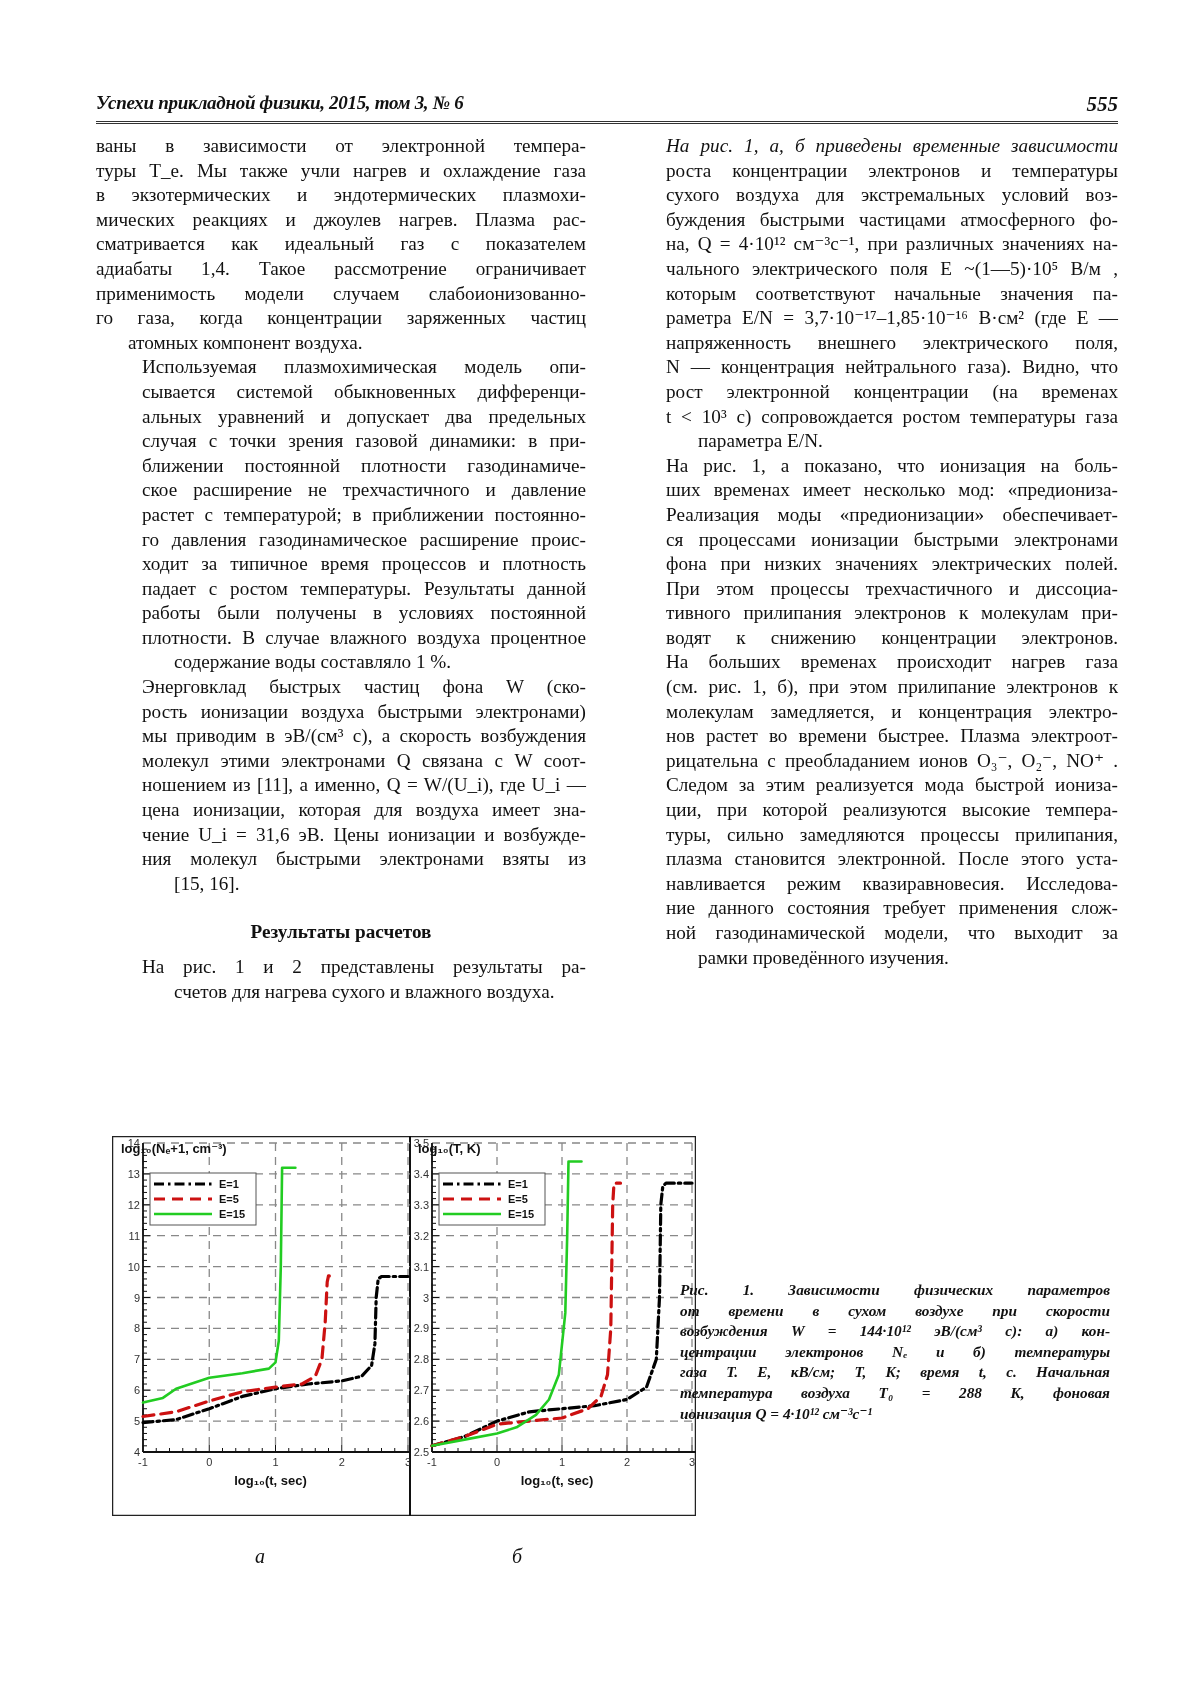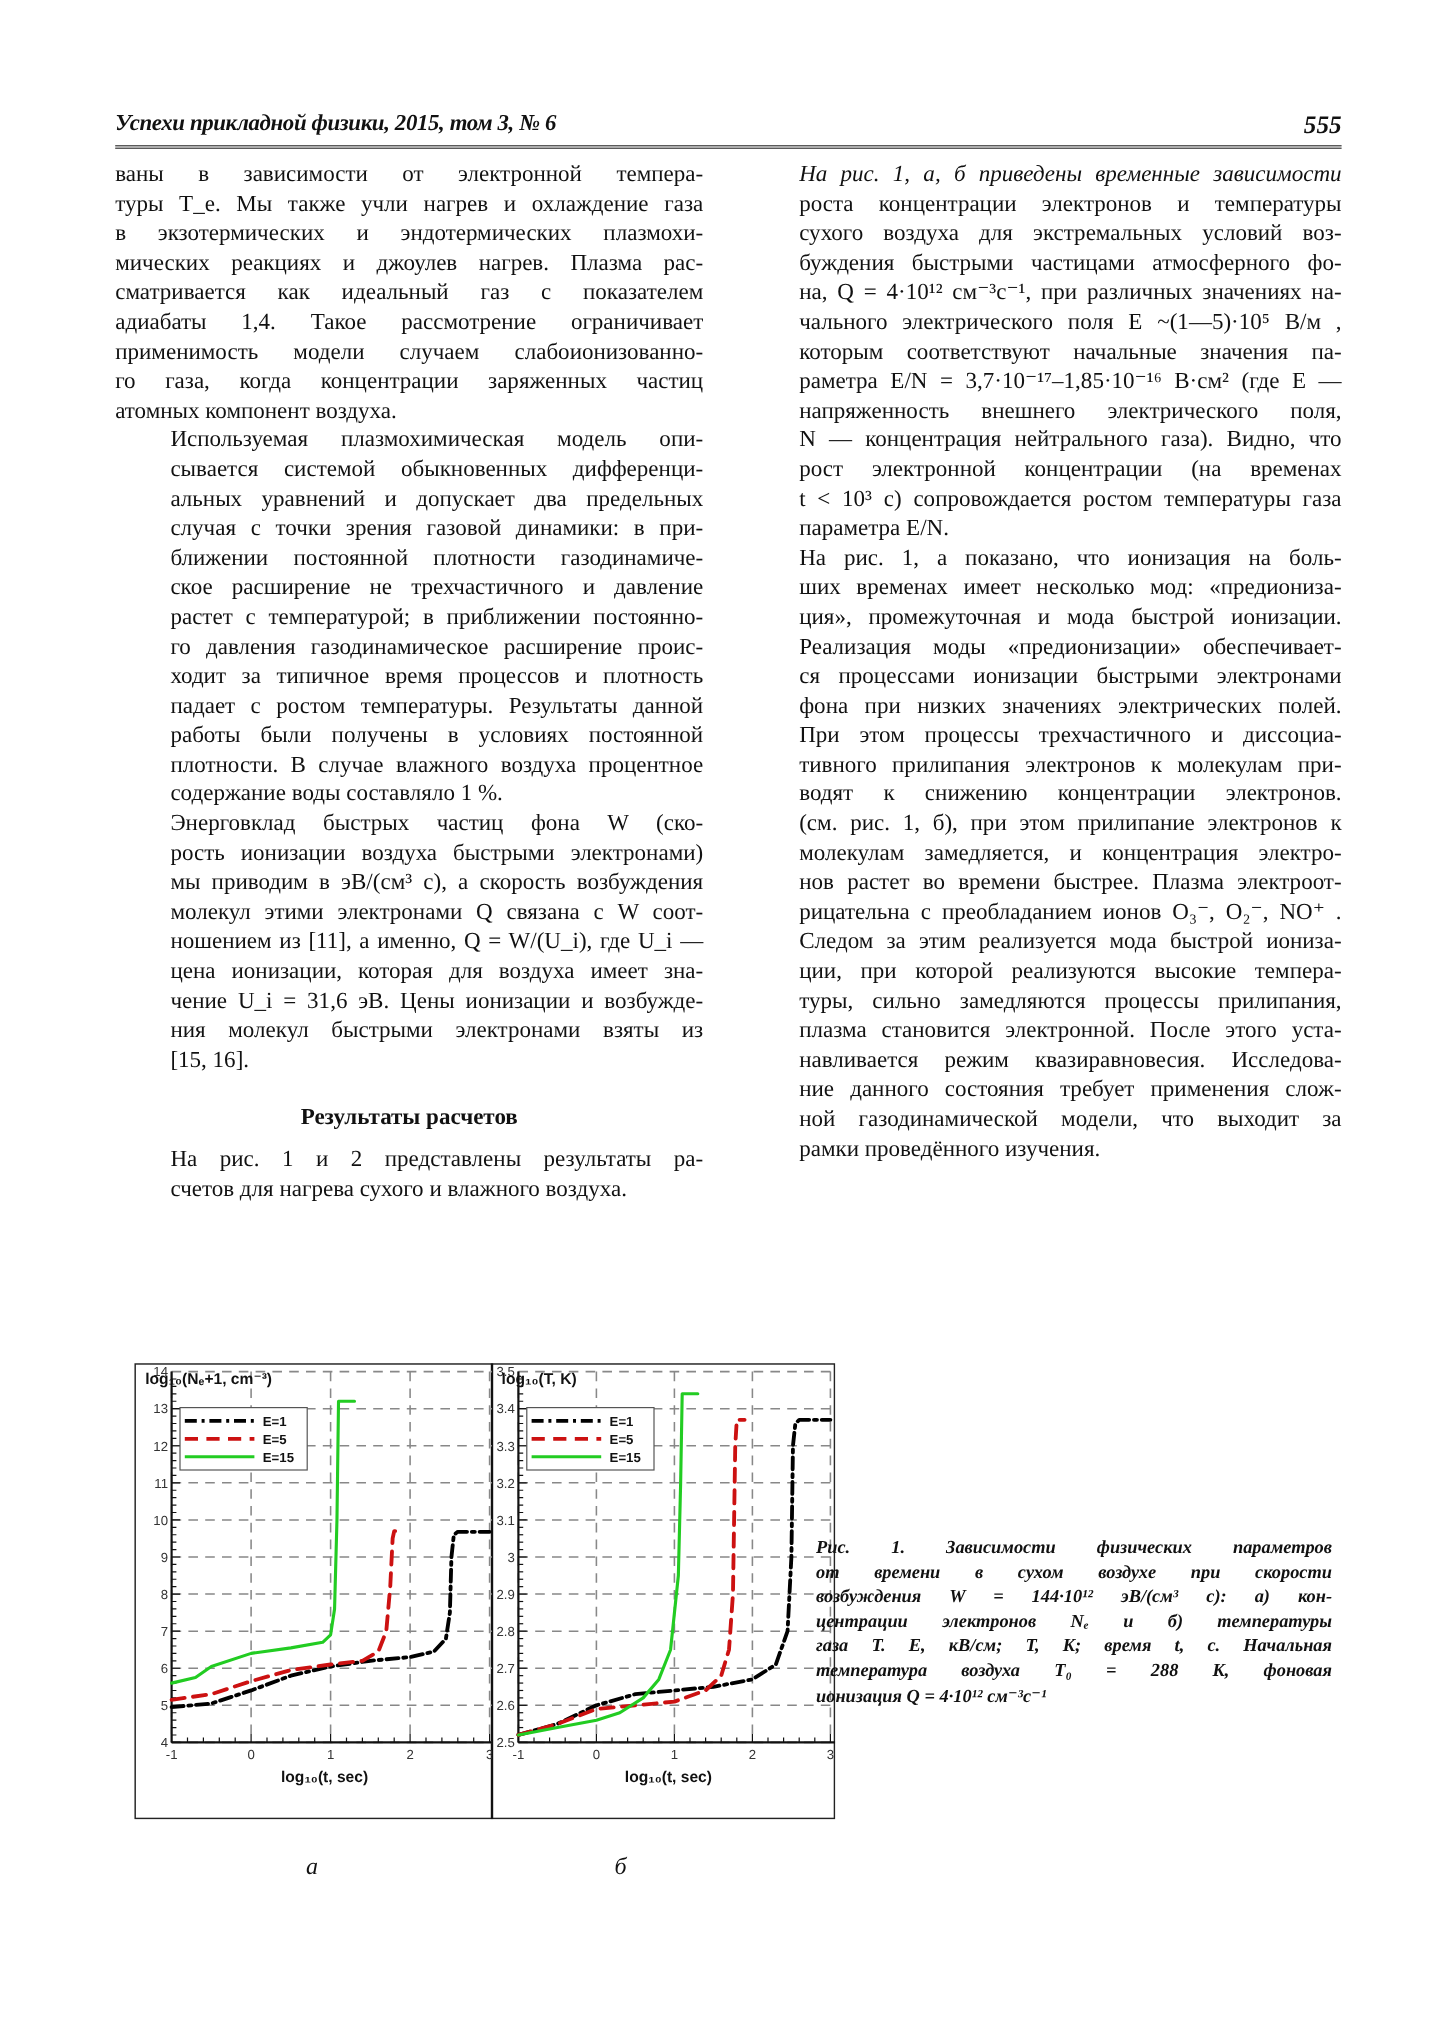--- a/index.html
+++ b/index.html
@@ -8,21 +8,21 @@
     .header { position: absolute; left: 96px; top: 92px; width: 1022px; height: 28px; }
     .header .journal { position: absolute; left: 0; top: 0; font-style: italic; font-weight: bold; font-size: 19px; letter-spacing: -0.3px; }
     .header .pagenum { position: absolute; right: 0; top: 0; font-style: italic; font-weight: bold; font-size: 21px; }
     .header-rule { position: absolute; left: 96px; top: 121px; width: 1022px; height: 0; border-top: 3px double #333; }
     .col { position: absolute; top: 134px; font-size: 19.2px; line-height: 24.6px; text-align: justify; }
     .col-left { left: 96px; width: 490px; }
     .col-right { left: 620px; width: 498px; }
     .col p { margin: 0; }
     .col p.indent { text-indent: 46px; }
     .line { display: block; text-align: justify; text-align-last: justify; white-space: nowrap; }
-    .line.last { text-align-last: left; }
+    .line.last { text-align-last: left; margin-left: 32px; }
     .section-title { font-weight: bold; text-align: center; margin: 24px 0 10px 0; }
     .figure { position: absolute; left: 112px; top: 1136px; width: 584px; height: 380px; }
     .figure svg { display: block; }
     .sublabel { position: absolute; top: 1545px; font-style: italic; font-size: 20px; }
     .caption { position: absolute; left: 680px; top: 1280px; width: 430px; font-style: italic; font-weight: bold;
                font-size: 15.3px; line-height: 20.6px; text-align: justify; }
     .caption .cl { display: block; text-align: justify; text-align-last: justify; white-space: nowrap; }
     .caption .cl.last { text-align-last: left; }
     .svgtxt { font-family: "Liberation Sans", "DejaVu Sans", sans-serif; }
   </style>
@@ -92,27 +92,27 @@
       <span class="line">раметра E/N = 3,7·10⁻¹⁷–1,85·10⁻¹⁶ В·см² (где E —</span>
       <span class="line">напряженность внешнего электрического поля,</span>
       <span class="line">N — концентрация нейтрального газа). Видно, что</span>
       <span class="line">рост электронной концентрации (на временах</span>
       <span class="line">t &lt; 10³ с) сопровождается ростом температуры газа</span>
       <span class="line last">параметра E/N.</span>
     </p>
   <p class="indent" id="rp2">
       <span class="line" style="text-indent: 46px;">На рис. 1, а показано, что ионизация на боль-</span>
       <span class="line">ших временах имеет несколько мод: «предиониза-</span>
-      <span class="line">ция», промежуточная и мода быстрой ионизации.</span>
       <span class="line">Реализация моды «предионизации» обеспечивает-</span>
       <span class="line">ся процессами ионизации быстрыми электронами</span>
       <span class="line">фона при низких значениях электрических полей.</span>
       <span class="line">При этом процессы трехчастичного и диссоциа-</span>
       <span class="line">тивного прилипания электронов к молекулам при-</span>
       <span class="line">водят к снижению концентрации электронов.</span>
+      <span class="line">На больших временах происходит нагрев газа</span>
       <span class="line">(см. рис. 1, б), при этом прилипание электронов к</span>
       <span class="line">молекулам замедляется, и концентрация электро-</span>
       <span class="line">нов растет во времени быстрее. Плазма электроот-</span>
       <span class="line">рицательна с преобладанием ионов O₃⁻, O₂⁻, NO⁺ .</span>
       <span class="line">Следом за этим реализуется мода быстрой иониза-</span>
       <span class="line">ции, при которой реализуются высокие темпера-</span>
       <span class="line">туры, сильно замедляются процессы прилипания,</span>
       <span class="line">плазма становится электронной. После этого уста-</span>
       <span class="line">навливается режим квазиравновесия. Исследова-</span>
       <span class="line">ние данного состояния требует применения слож-</span>

